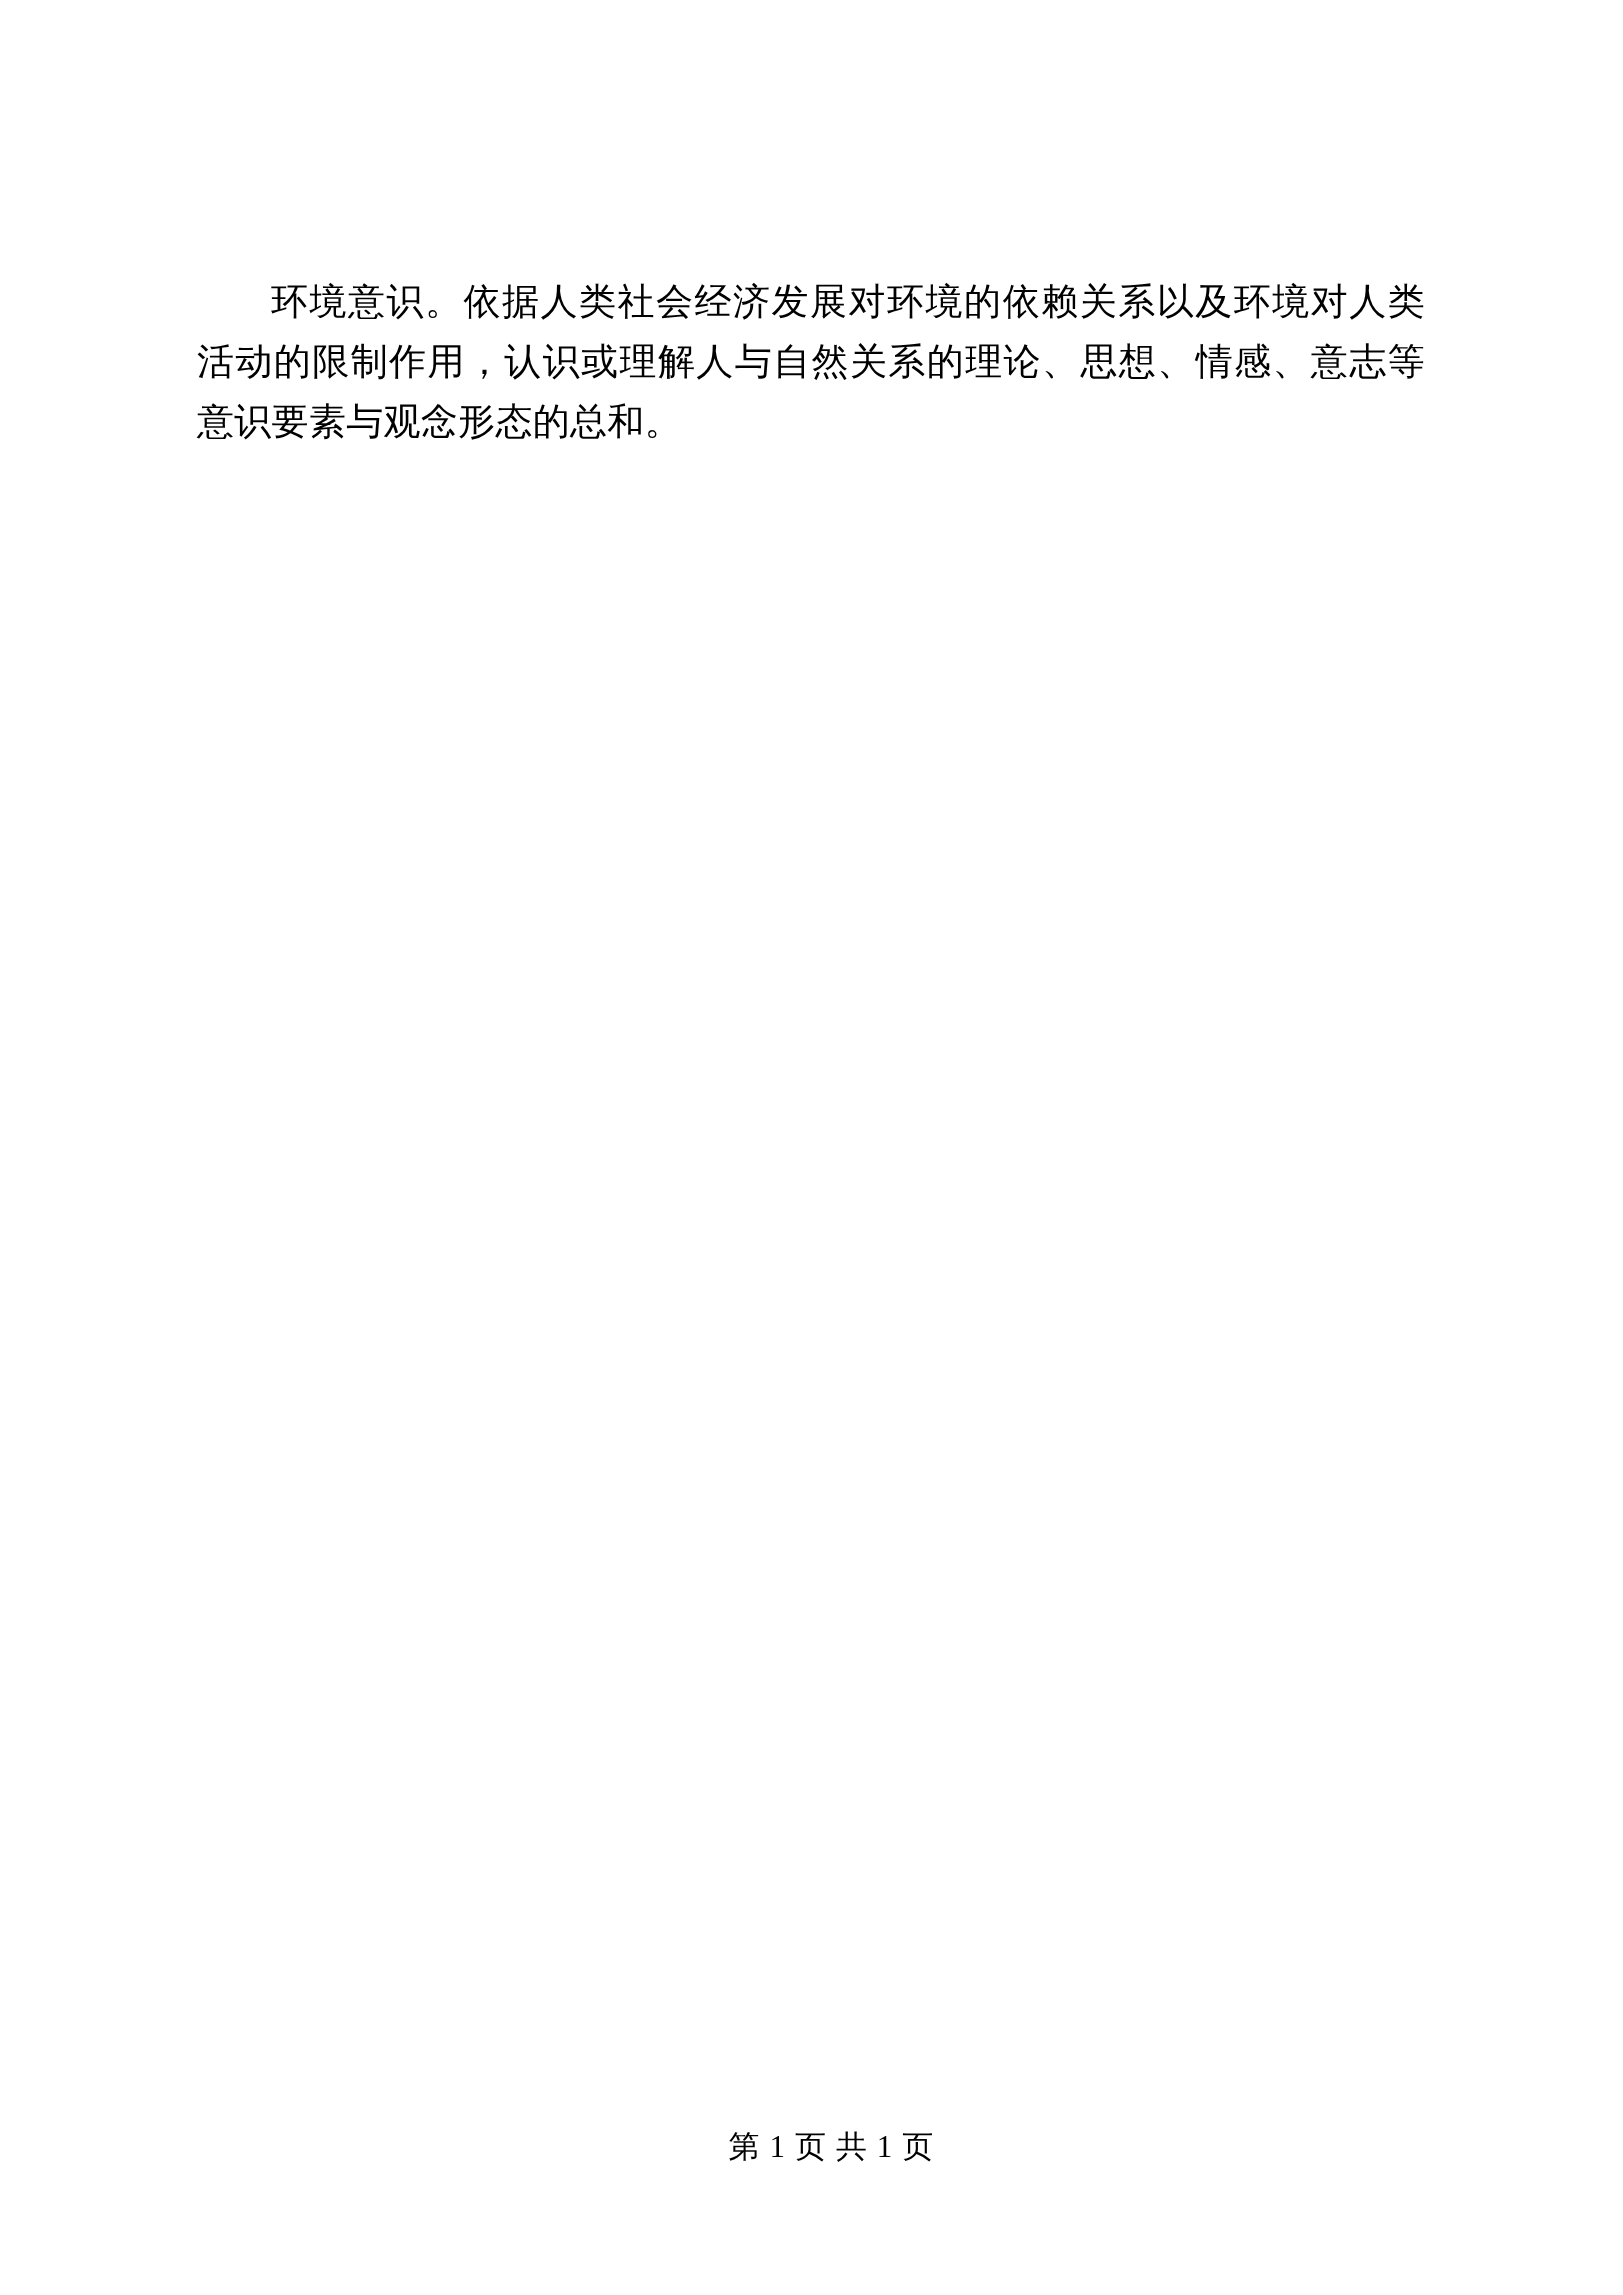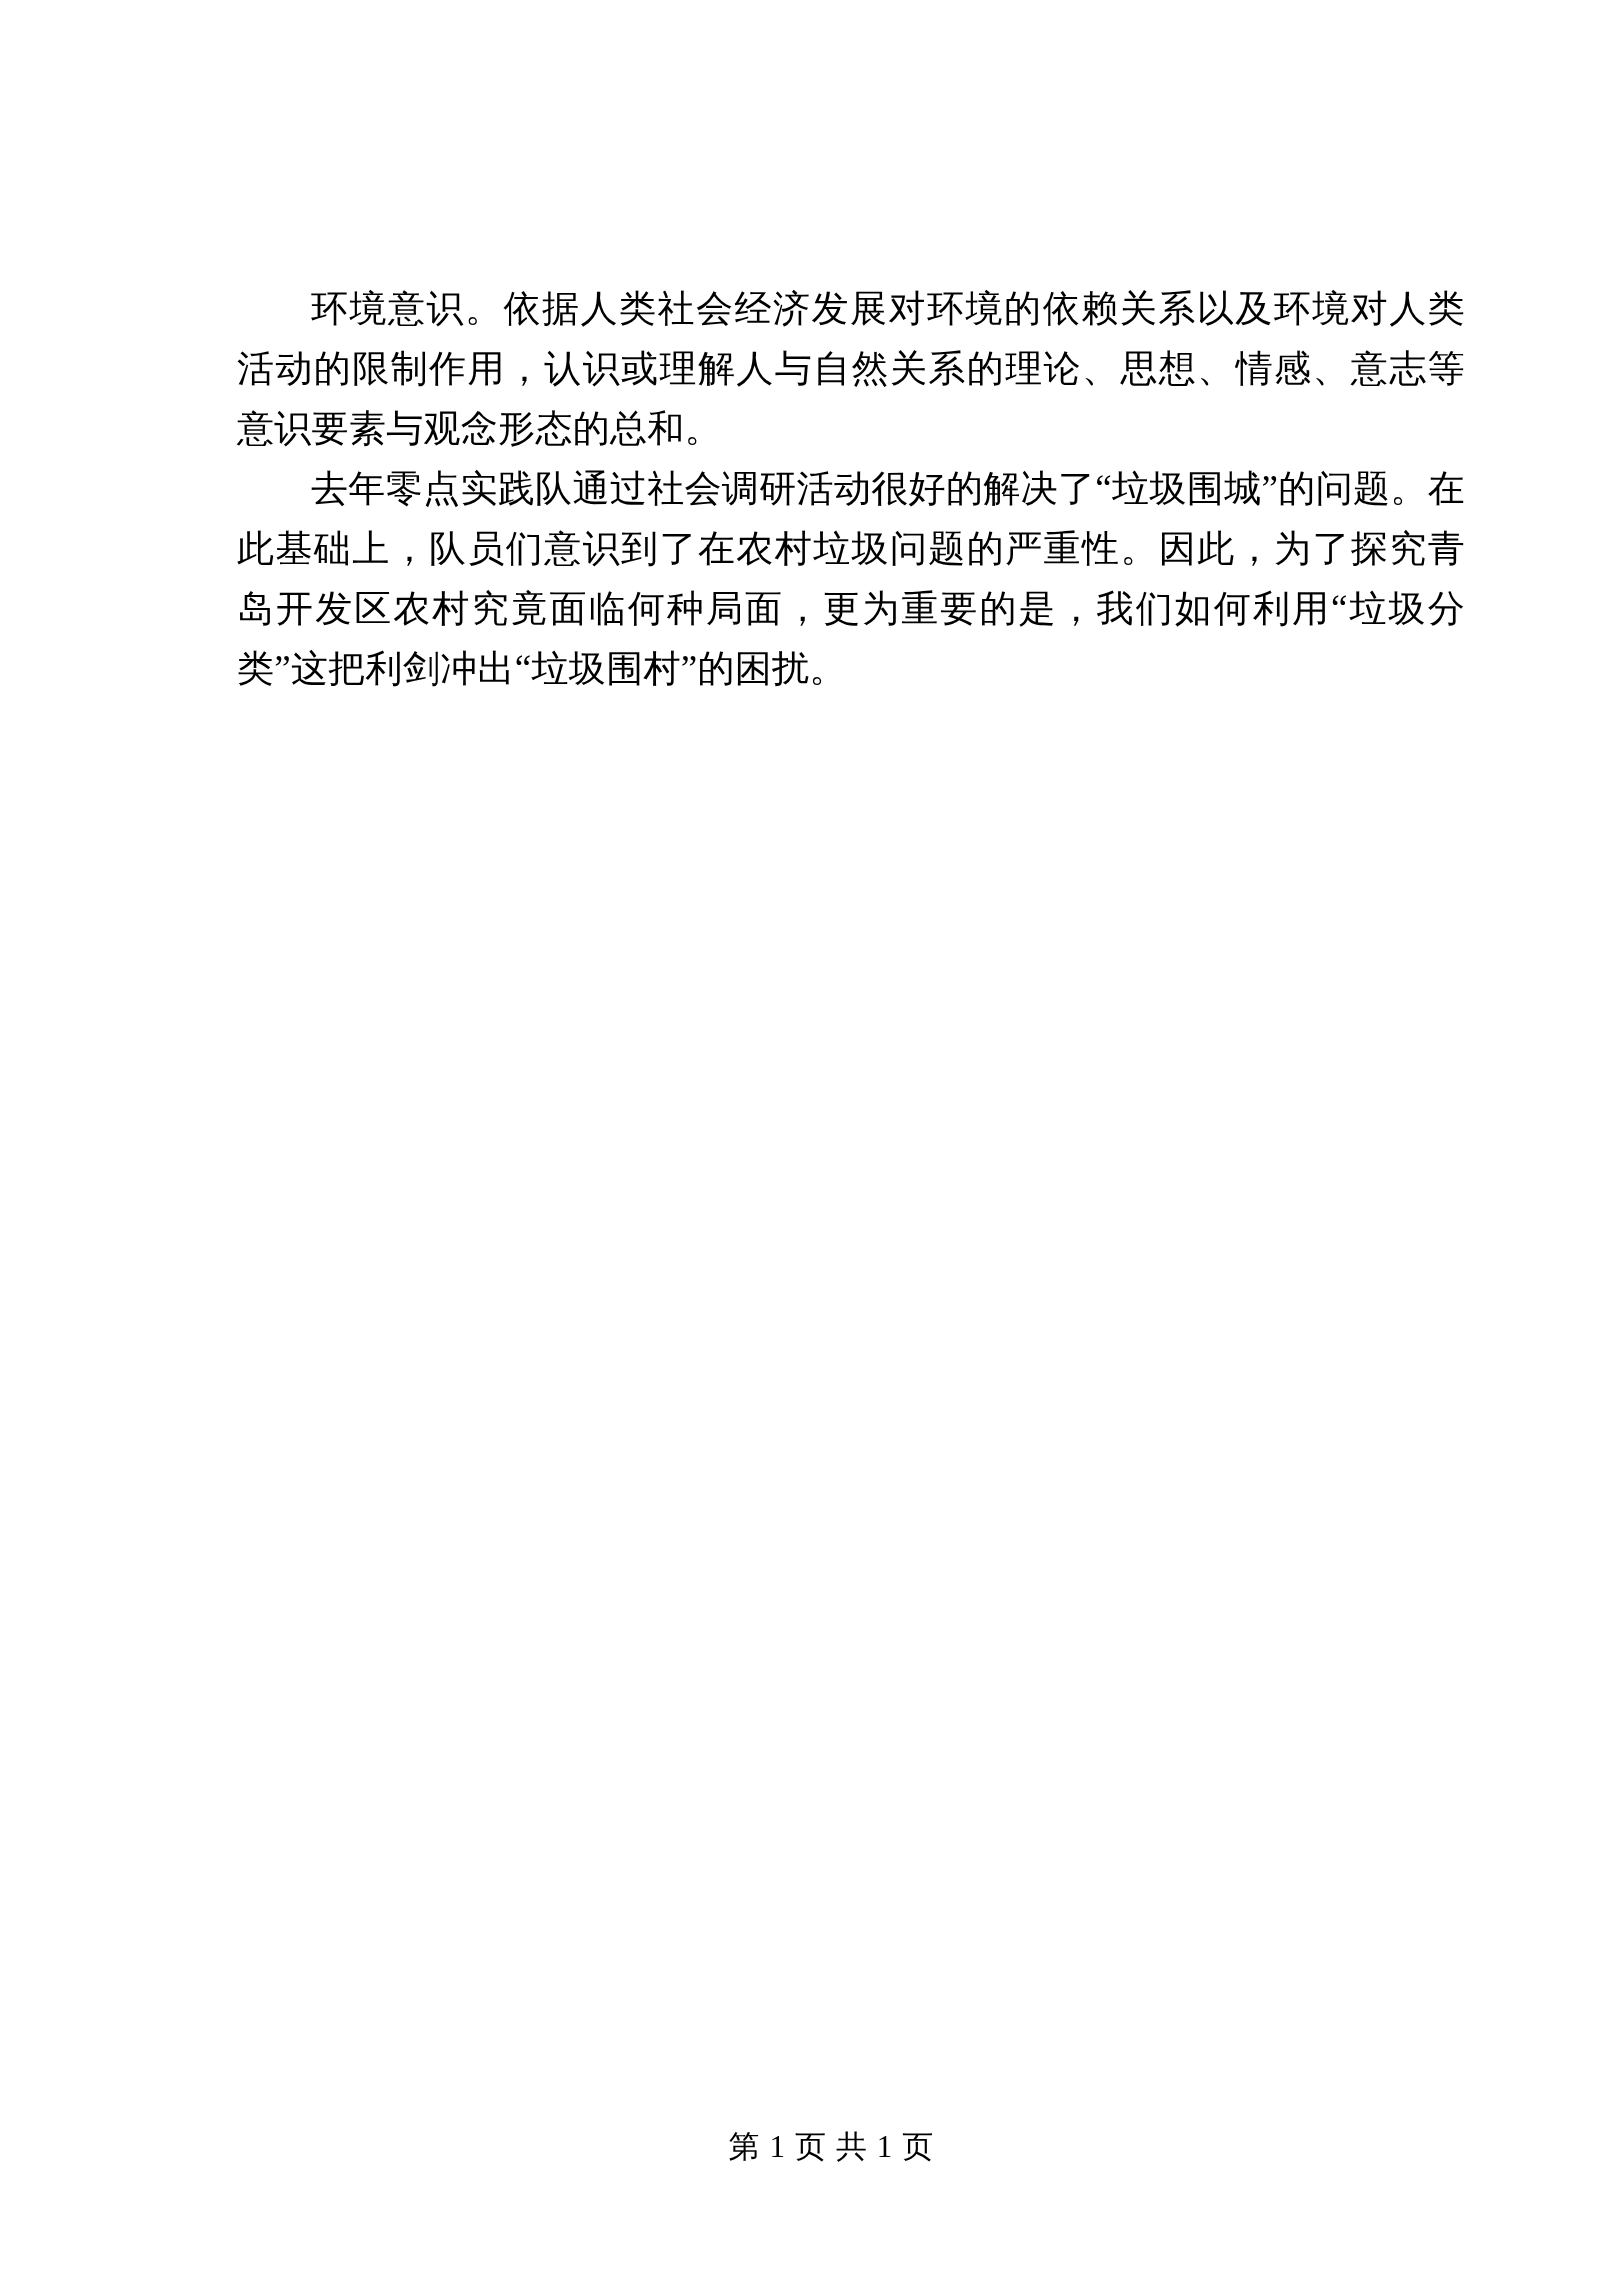--- a/index.html
+++ b/index.html
@@ -20,23 +20,22 @@
     top: 0;
     left: 0;
     width: 1623px;
     height: 2295px;
     box-sizing: border-box;
     padding: 0;
   }
   .content {
     position: absolute;
     left: 197px;
-    top: 279px;
+    top: 272px;
     width: 1228px;
-    margin-left: 40px;
   }
   p.para {
     margin: 0 0 0 0;
     font-size: 37px;
     line-height: 1.62;
     text-align: justify;
     text-justify: inter-ideograph;
     letter-spacing: 0.3px;
     text-indent: 2em;
     font-family: "Liberation Serif", "DejaVu Serif", serif;
@@ -56,17 +55,16 @@
     letter-spacing: 1.1px;
     margin-left: 20px;
   }
 </style>
 </head>
 <body>
 
 <div class="page">
   <div class="content">
     <p class="para">环境意识。依据人类社会经济发展对环境的依赖关系以及环境对人类活动的限制作用，认识或理解人与自然关系的理论、思想、情感、意志等意识要素与观念形态的总和。</p>
-    <p class="para">去年零点实践队通过社会调研活动很好的解决了“垃圾围城”的问题。在此基础上，队员们意识到了在农村垃圾问题的严重性。因此，为了探究青岛开发区农村究竟面临何种局面，更为重要的是，我们如何利用“垃圾分类”这把利剑冲出“垃圾围村”的困扰。</p>
   </div>
   <div class="footer">第 1 页 共 1 页</div>
 </div>
 
 
 </body></html>

